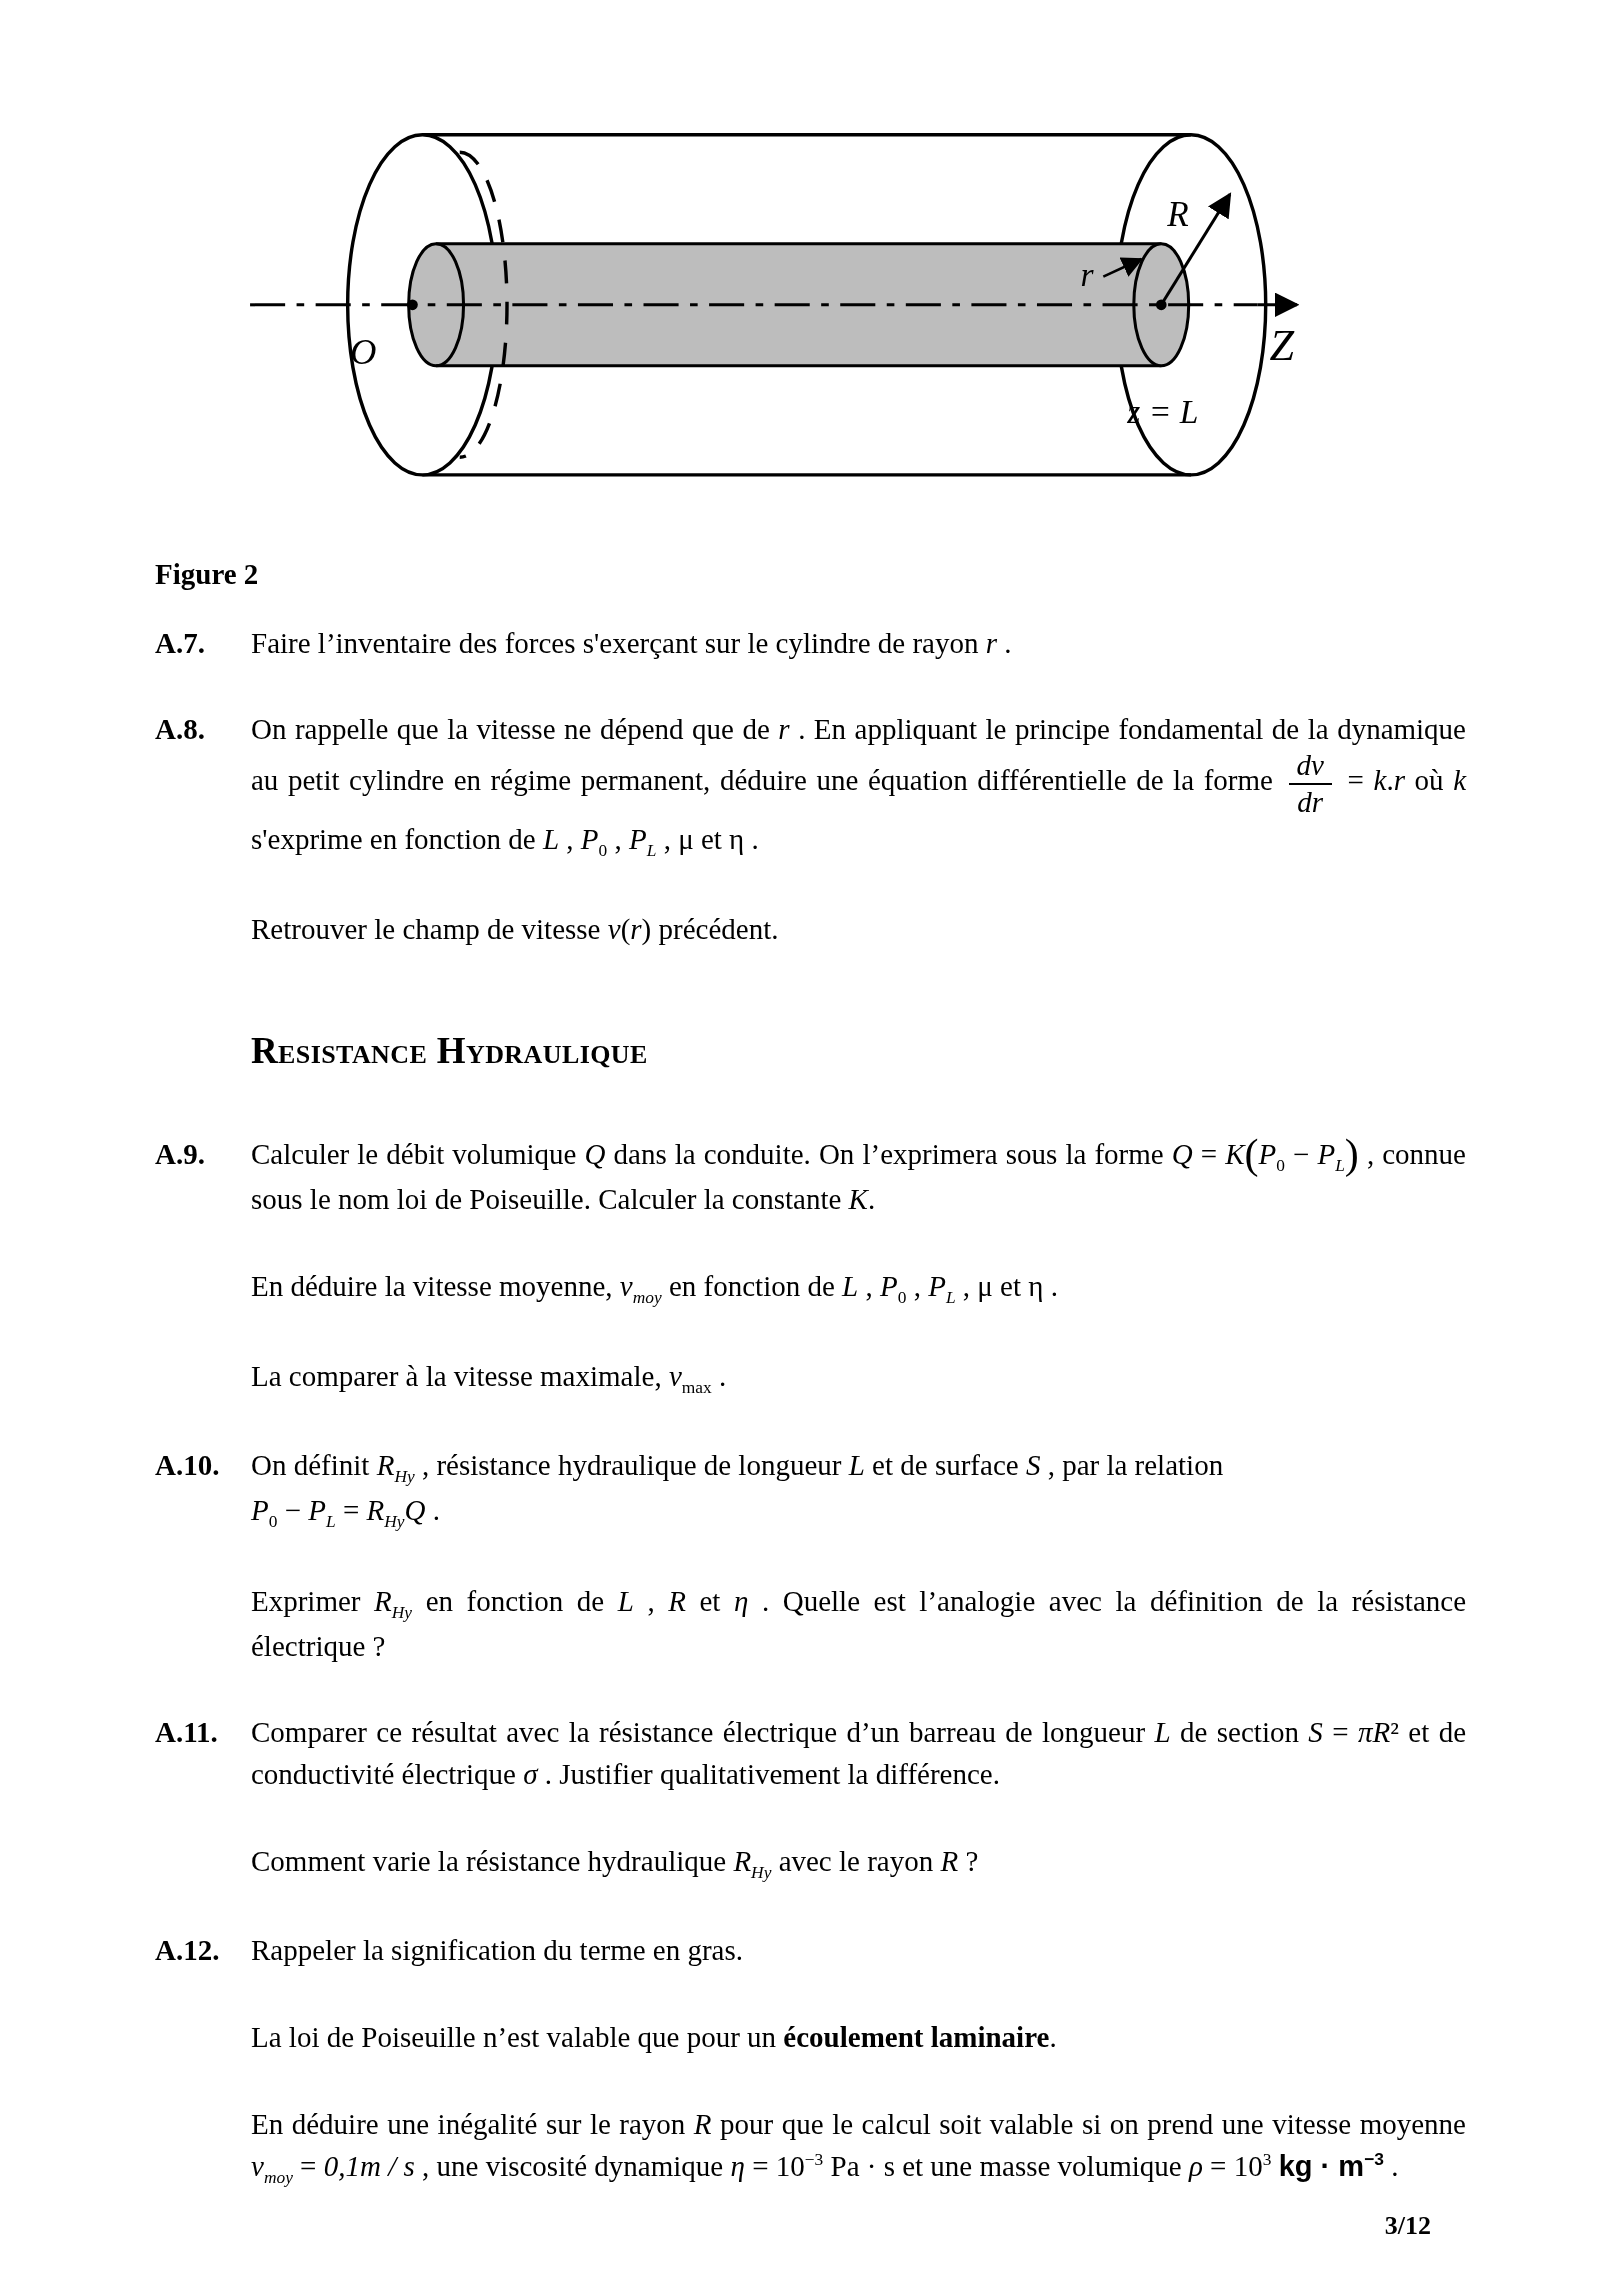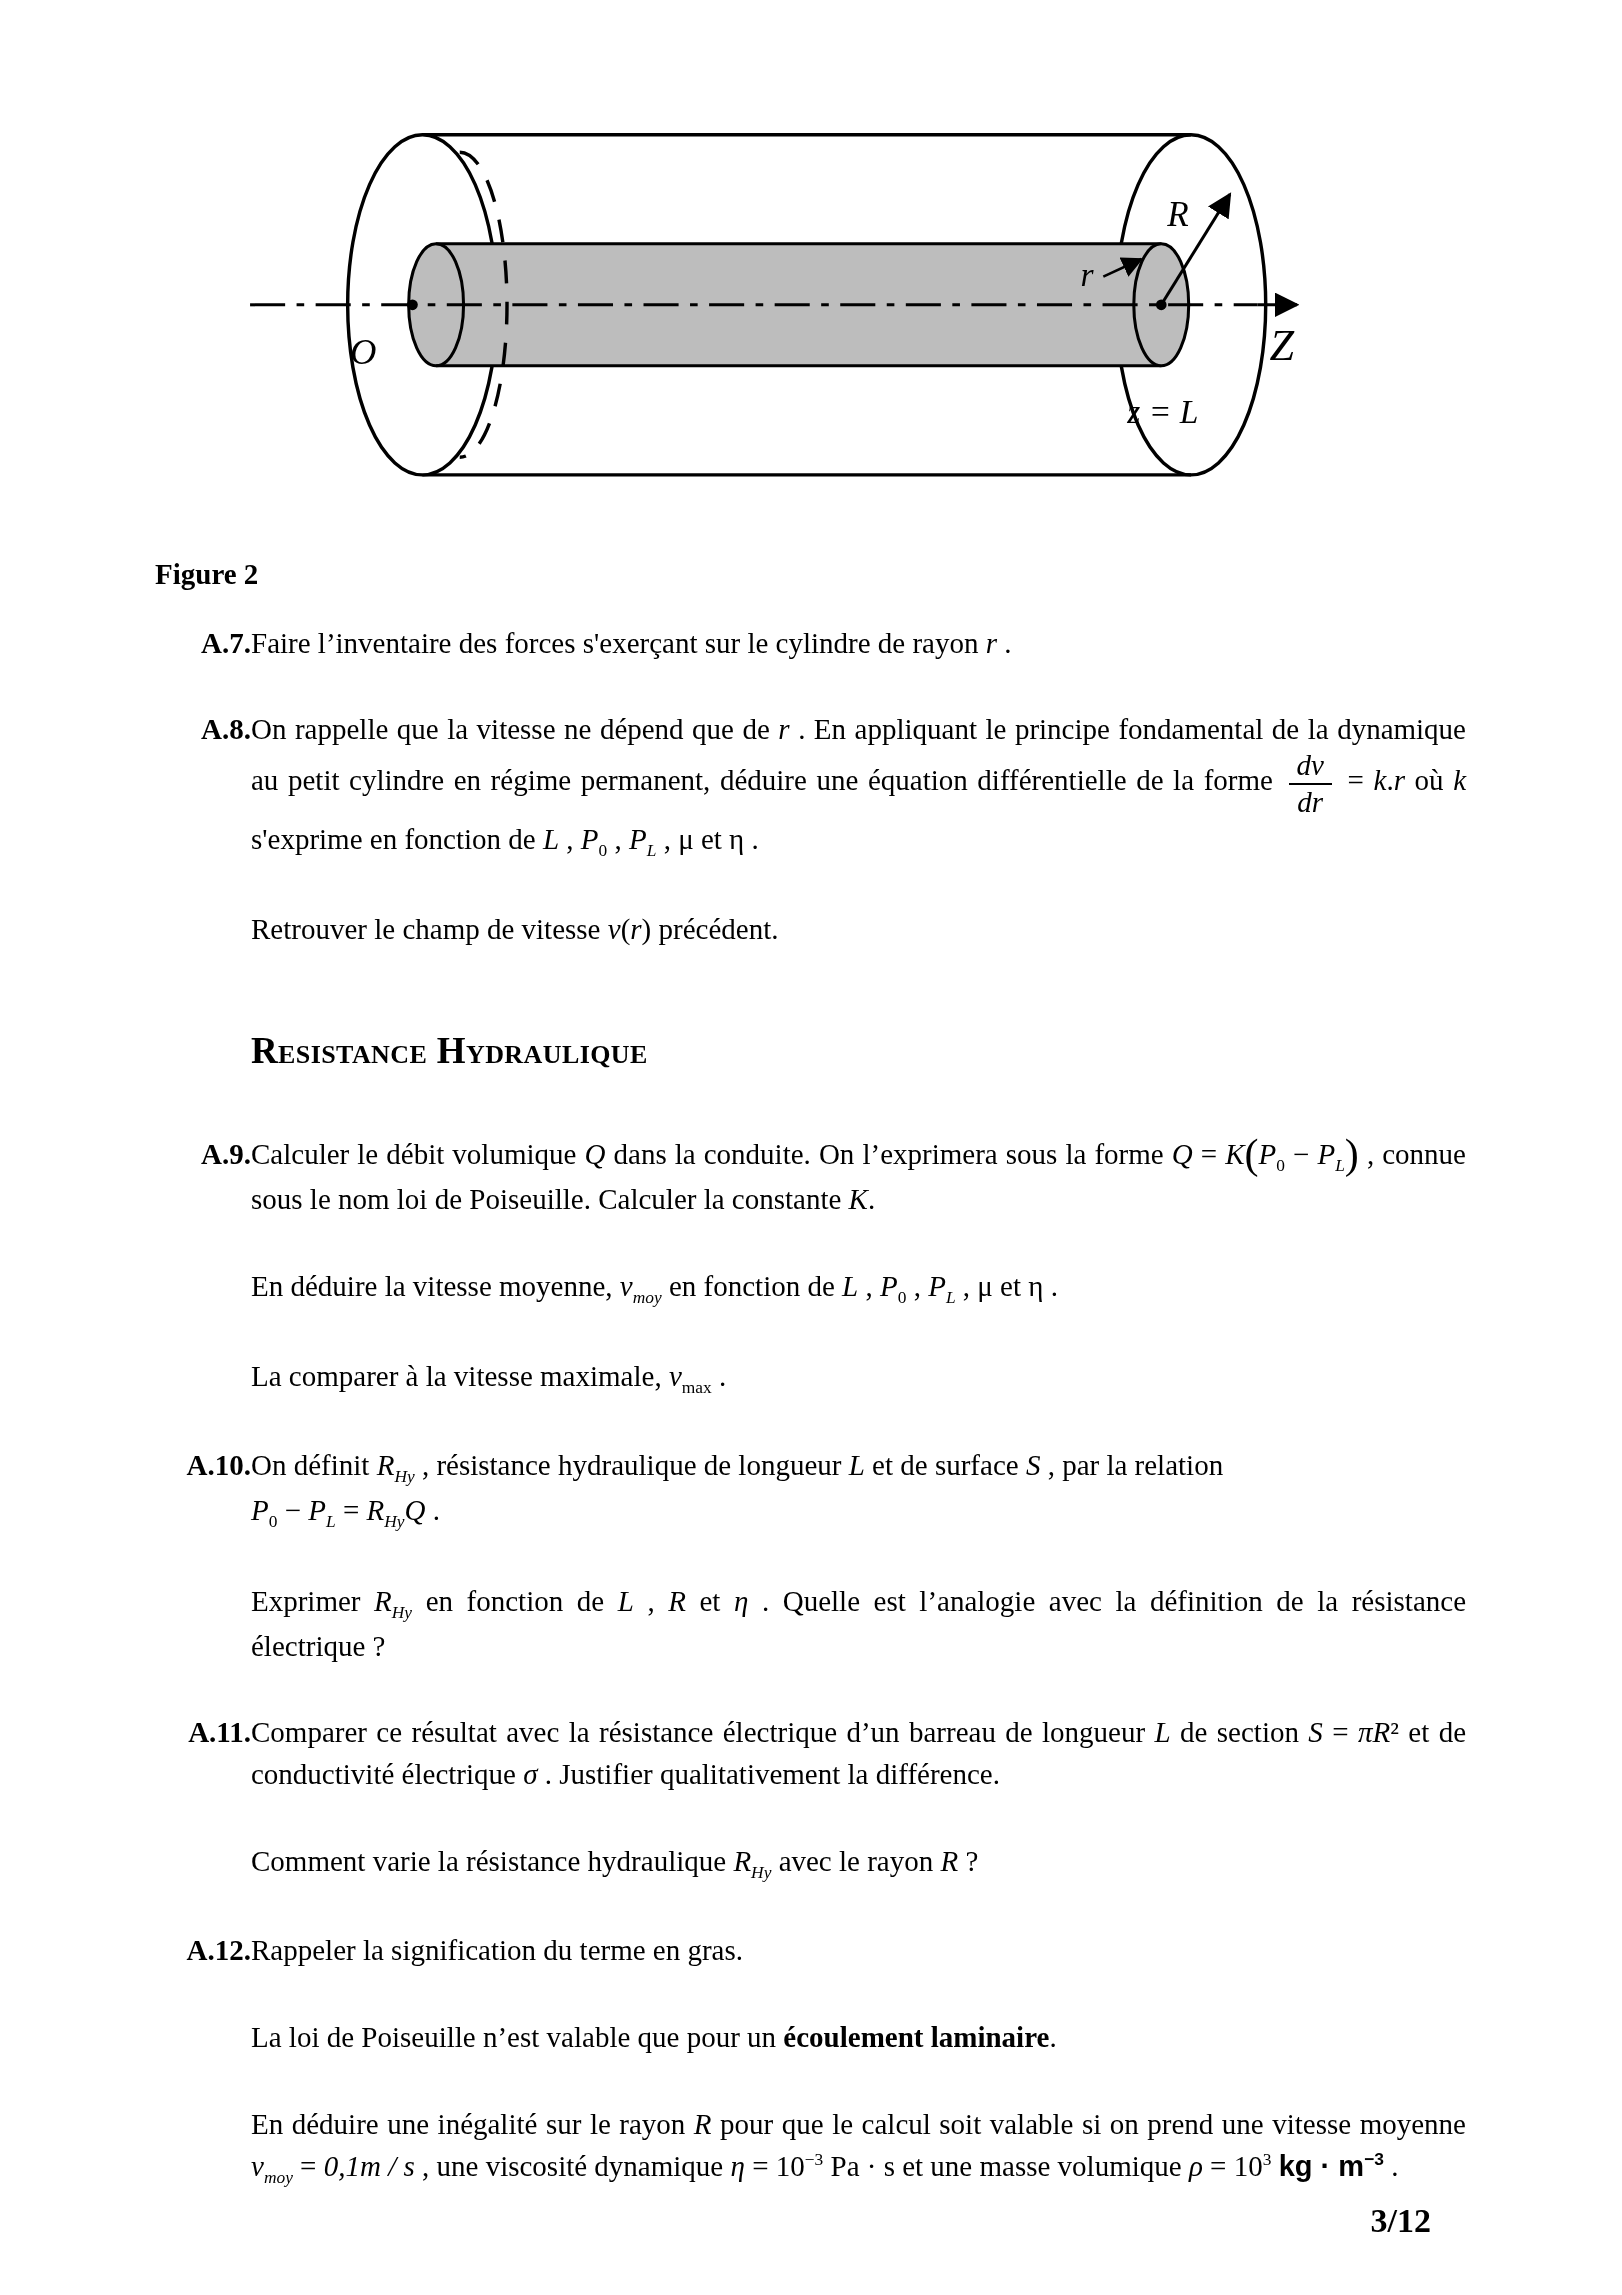--- a/index.html
+++ b/index.html
@@ -4,32 +4,32 @@
 <style>
   html,body{margin:0;padding:0;background:#ffffff;}
   .page{width:1623px;height:2295px;position:relative;background:#ffffff;color:#000000;
         font-family:"Liberation Serif","DejaVu Serif",serif;font-size:29px;line-height:1.45;
         box-sizing:border-box;padding:118px 157px 0 155px;overflow:hidden;}
   figure{margin:0 0 6.3px;}
   figure svg{display:block;margin:0 auto;font-family:"Liberation Serif","DejaVu Serif",serif;}
   figcaption{font-weight:700;margin-top:7.8px;}
   .questions{margin-top:27px;}
   .q{display:flex;margin-bottom:44px;}
-  .qid{flex:0 0 96px;font-weight:700;text-align:right;}
+  .qid{flex:0 0 96px;font-weight:700;}
   .qbody{flex:1;text-align:justify;}
   .qbody p{margin:0 0 45px;}
   .qbody p:last-child{margin-bottom:0;}
   .section-heading{margin:74px 0 56px 96px;text-align:left;font-weight:700;
         font-variant:small-caps;font-size:37px;letter-spacing:0.4px;}
   .frac{display:inline-block;vertical-align:middle;text-align:center;line-height:1.05;margin:0 6.3px;}
   .fnum{display:block;padding:0 7.8px 2.4px;}
   .fden{display:block;border-top:2.4px solid #000;padding:2.4px 7.8px 0;}
   .lp{font-size:1.45em;vertical-align:-0.1em;line-height:1;}
   .sf{font-family:"Liberation Sans","DejaVu Sans",sans-serif;font-weight:700;}
-  .page-number{position:absolute;right:192px;bottom:50px;font-weight:700;font-size:34px;}
+  .page-number{position:absolute;right:192px;bottom:50px;font-weight:700;font-size:26px;}
   sub,sup{font-size:.60em;}
 </style>
 </head>
 <body>
 
 <div class="page">
 
   <figure>
     <svg width="1145" height="427" viewBox="0 0 1500 560" style="font-size:37px">
       <defs>

